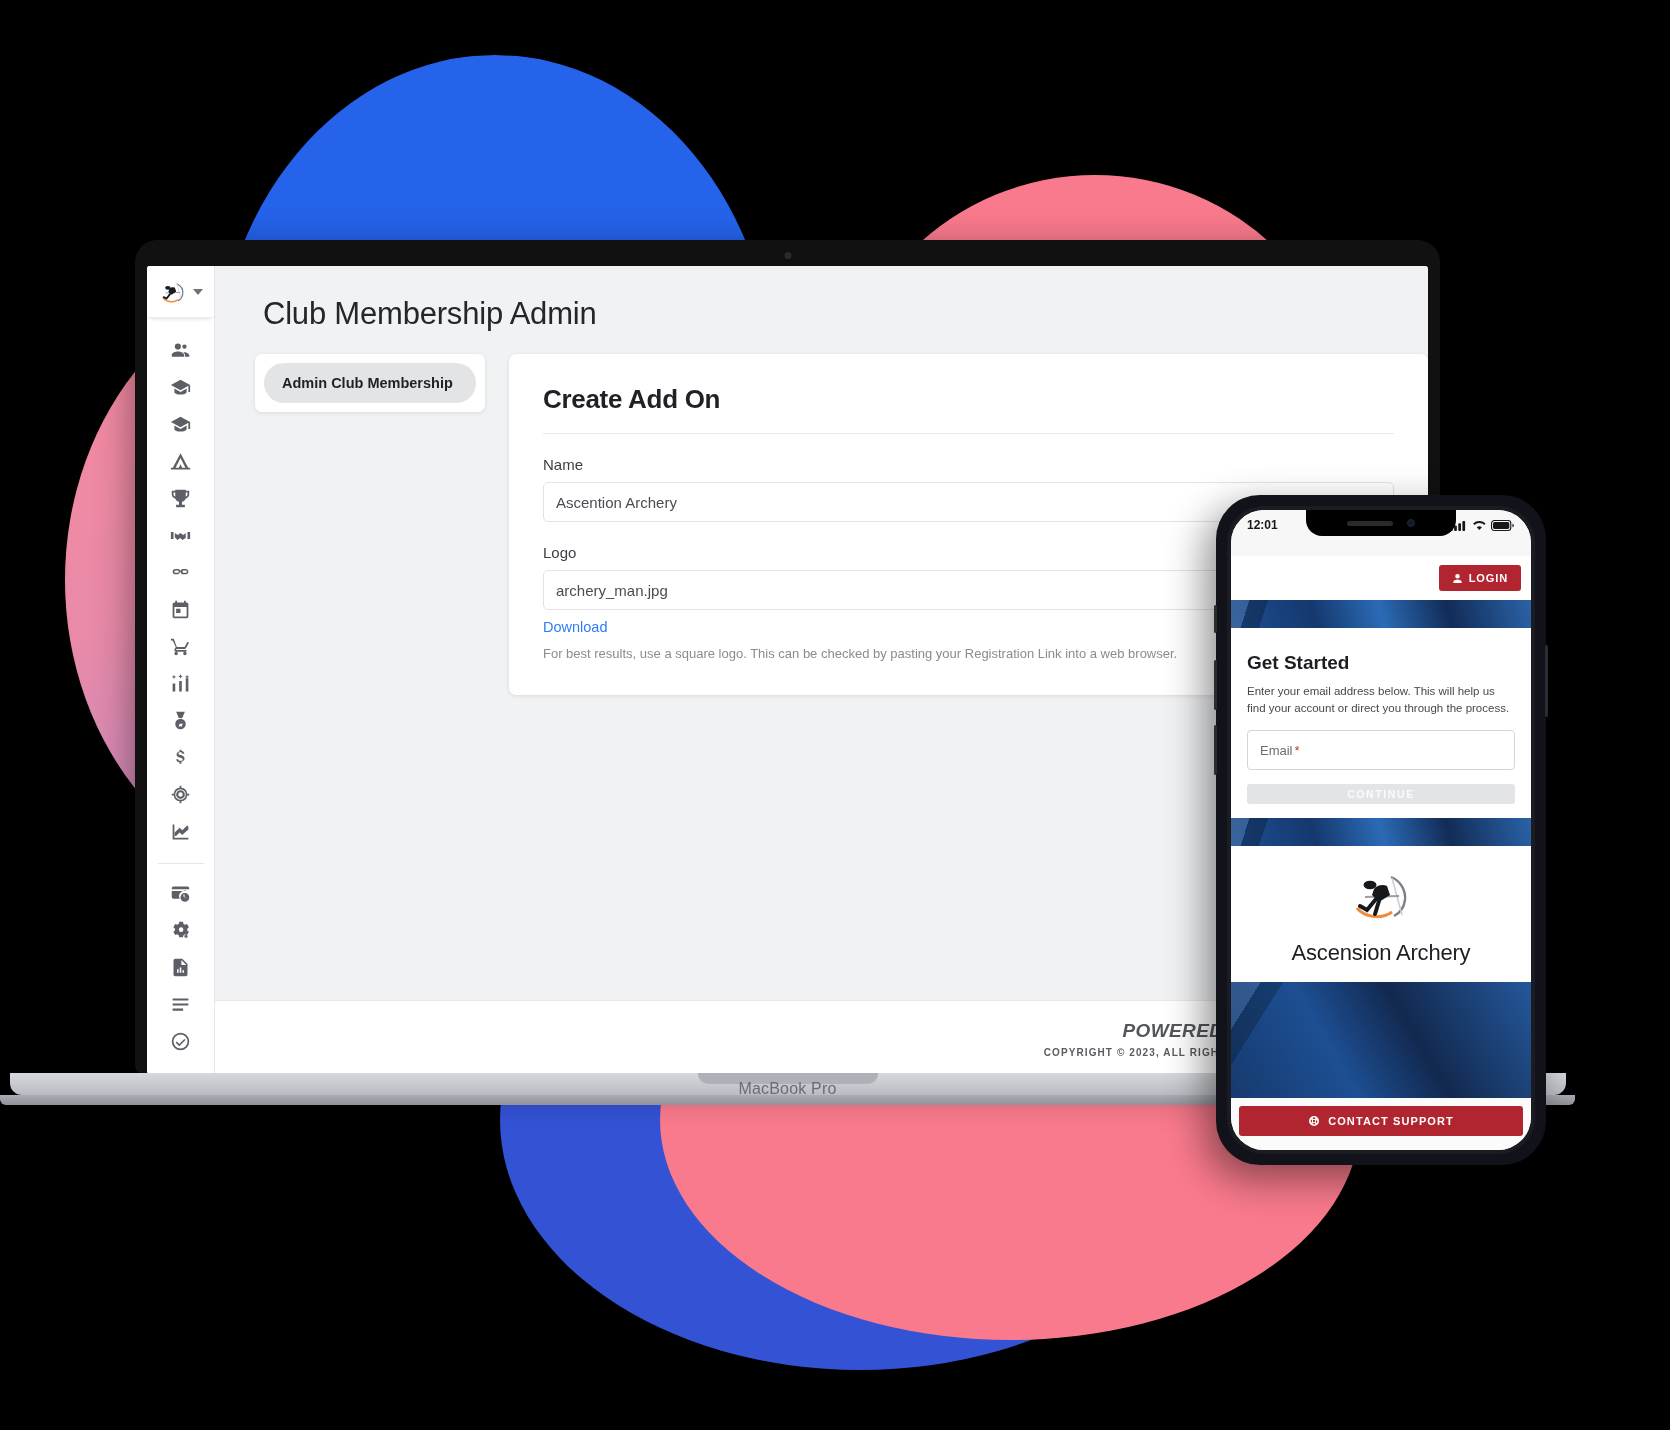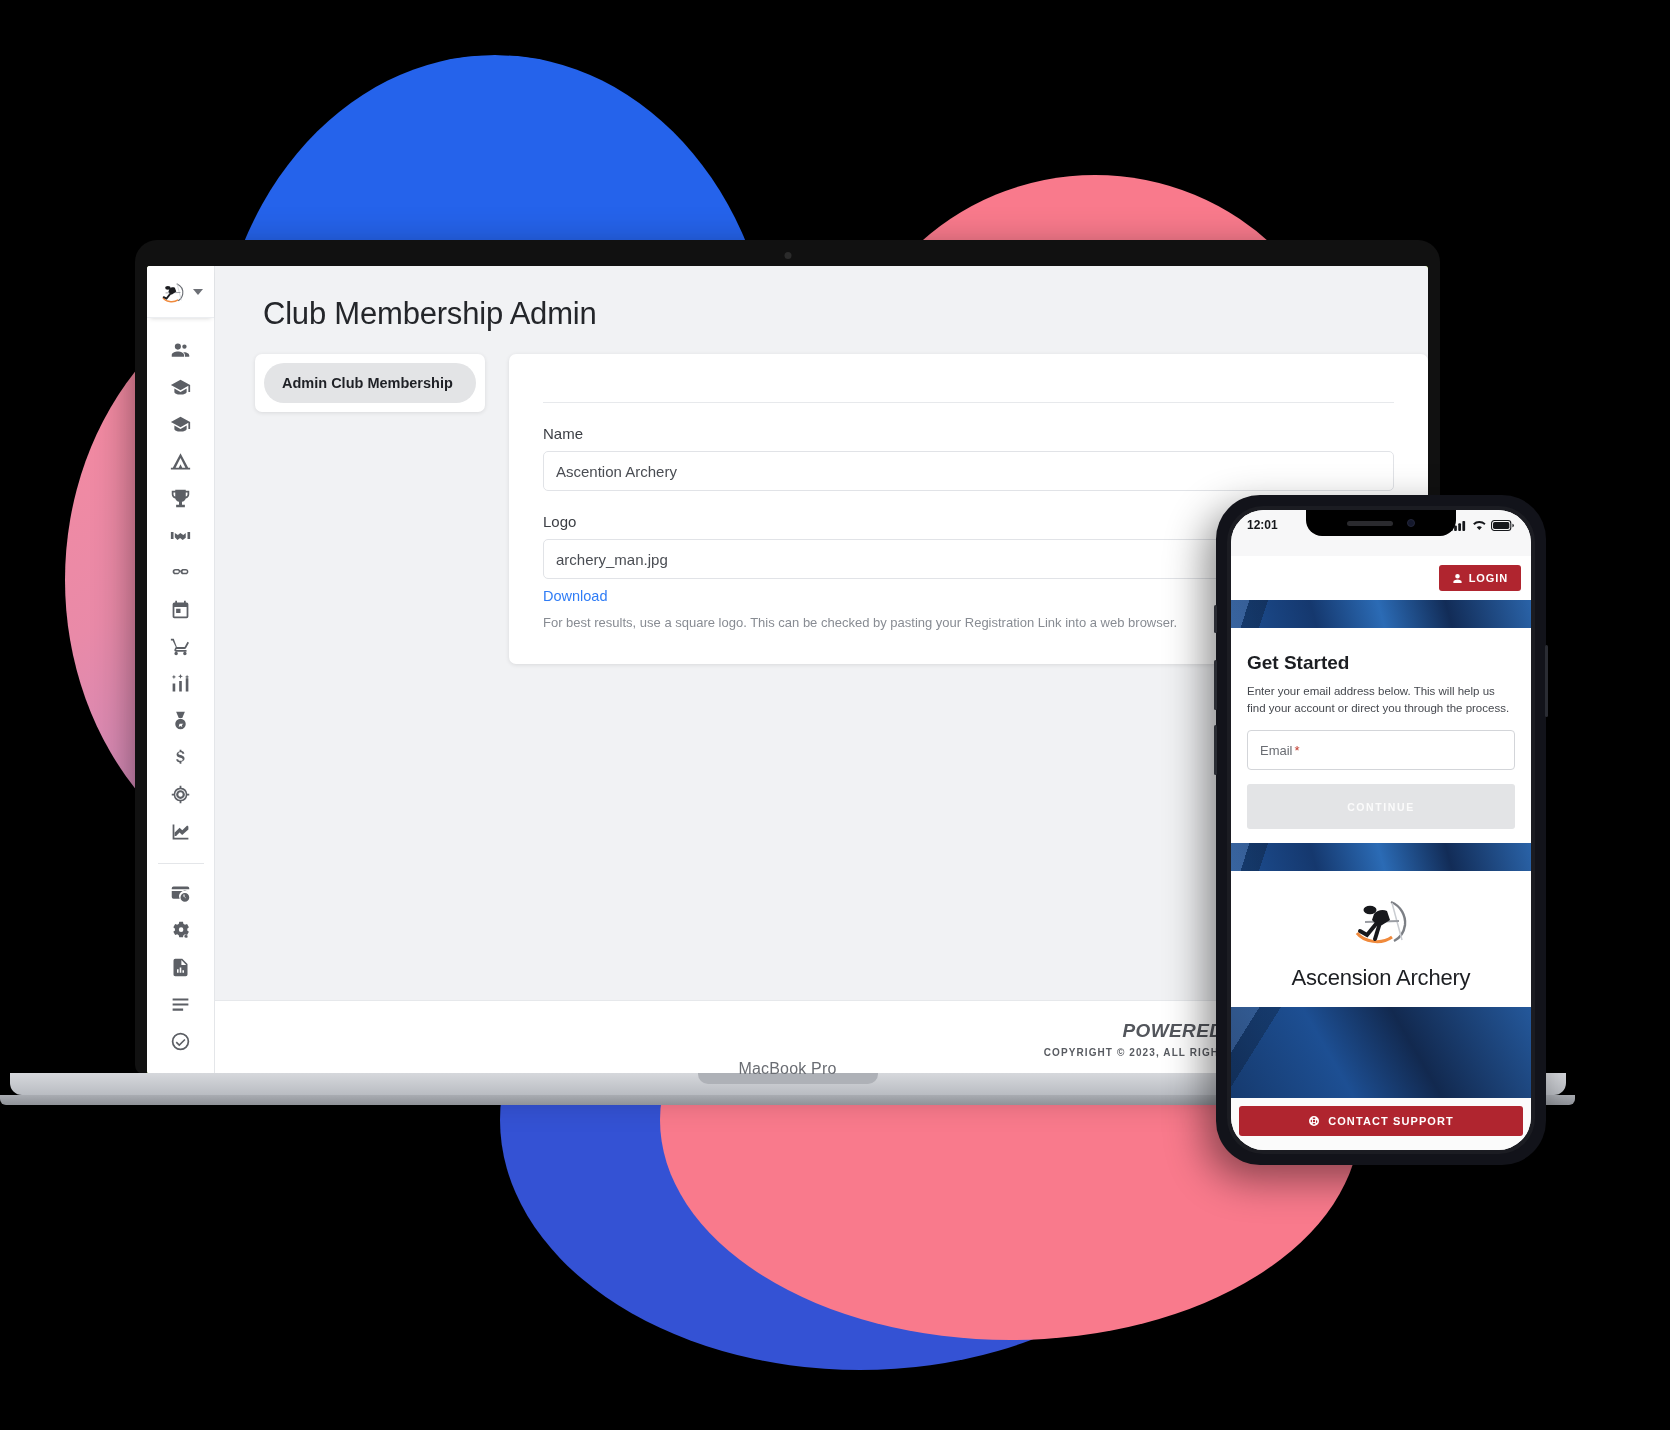--- a/index.html
+++ b/index.html
@@ -65,21 +65,21 @@
   }
   .laptop-base:after{
     content:""; position:absolute; left:50%; top:0; transform:translateX(-50%);
     width:180px; height:11px; background:#aeb1b7; border-radius:0 0 10px 10px;
   }
   .laptop-foot {
     position:absolute; left:0; top:855px; width:1575px; height:10px;
     background: linear-gradient(#a9acb2,#8f9298); border-radius: 0 0 6px 6px;
   }
   .laptop-name {
-    position:absolute; left:0; top:820px; width:1305px; margin-left:135px;
+    position:absolute; left:0; top:840px; width:1305px; margin-left:135px;
     text-align:center; font-size:16px; color:#6a6d73; letter-spacing:.2px;
   }
 
   
   .app { display:flex; width:100%; height:100%; }
   .sidebar {
     width: 68px; background:#ffffff; border-right:1px solid #e4e6e9;
     display:flex; flex-direction:column; align-items:center; flex:0 0 68px;
   }
   .brand-cell {
@@ -172,21 +172,21 @@
   }
   .phone-body { background:#fff; padding:24px 16px 14px 16px; }
   .get-started { font-size:19px; font-weight:bold; color:#1c1e22; margin-bottom:9px; }
   .gs-desc { font-size:11.5px; color:#45484e; line-height:1.45; margin-bottom:14px; }
   .email-input {
     height:40px; border:1px solid #d3d5d9; border-radius:4px; display:flex; align-items:center;
     padding:0 12px; font-size:13px; color:#6a6d73; margin-bottom:14px;
   }
   .req { color:#c0392b; margin-left:2px; }
   .btn-continue {
-    height:45px; background:#e3e4e6; border-radius:3px; display:flex;
+    height:20px; background:#e3e4e6; border-radius:3px; display:flex;
     align-items:center; justify-content:center; color:#fbfbfb;
     font-size:10.5px; font-weight:bold; letter-spacing:1.6px;
   }
   .club-panel { background:#fff; padding:22px 0 16px 0; text-align:center; }
   .club-logo { width:64px; height:56px; margin:0 auto 16px auto; display:block; }
   .club-name { font-size:22px; color:#1c1e22; letter-spacing:-.2px; }
   .band-fill { flex:1; background:
       linear-gradient(122deg, rgba(255,255,255,.10) 0 8%, rgba(0,0,0,.22) 8% 14%, rgba(255,255,255,0) 14% 100%),
       linear-gradient(60deg,#163a6e 0%, #1d4f93 35%, #12294f 60%, #24589b 100%);
     min-height:28px; }
@@ -343,20 +343,21 @@
           <div class="content">
             <div class="page-title">Club Membership Admin</div>
 
             <div class="body-row">
 
               <div class="menu-card">
                 <div class="menu-pill">Admin Club Membership</div>
               </div>
 
               <div class="form-card">
+                <div class="form-title">Create Add On</div>
                 <div class="hr"></div>
 
                 <div class="field-label">Name</div>
                 <div class="field-box">Ascention Archery</div>
 
                 <div class="spacer-20"></div>
 
                 <div class="field-label">Logo</div>
                 <div class="field-box">archery_man.jpg</div>
                 <div><a class="link">Download</a></div>

